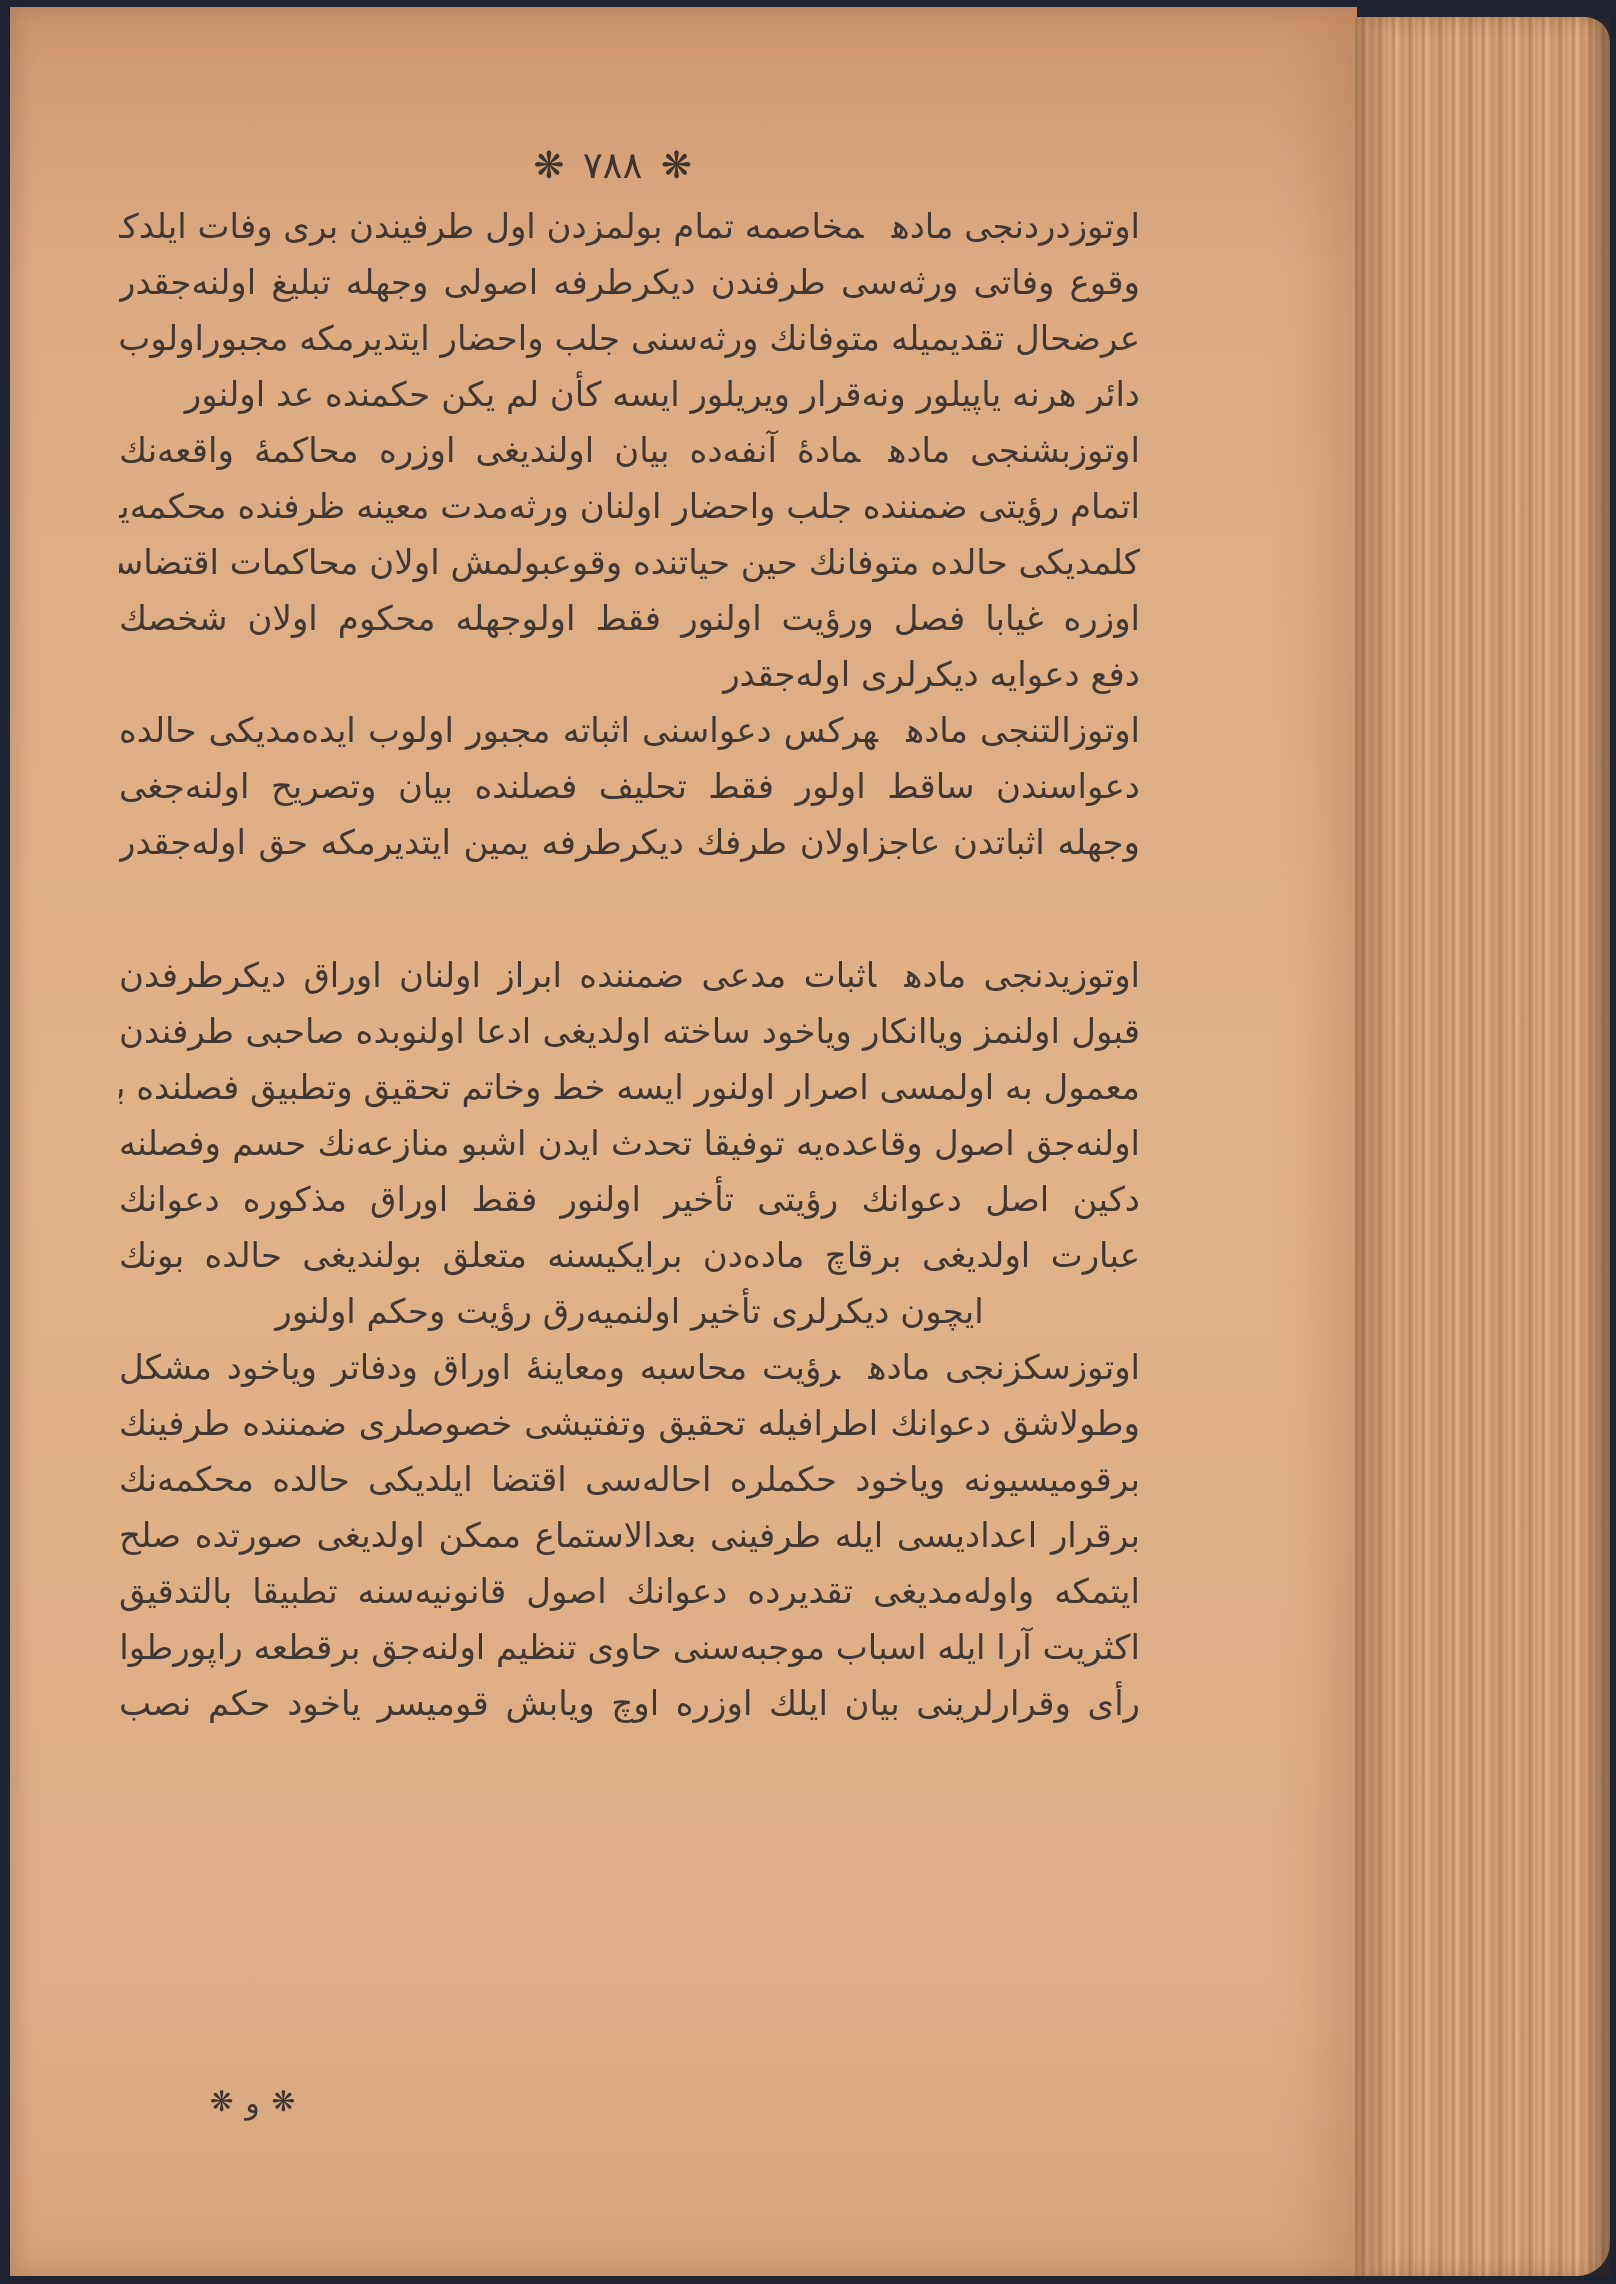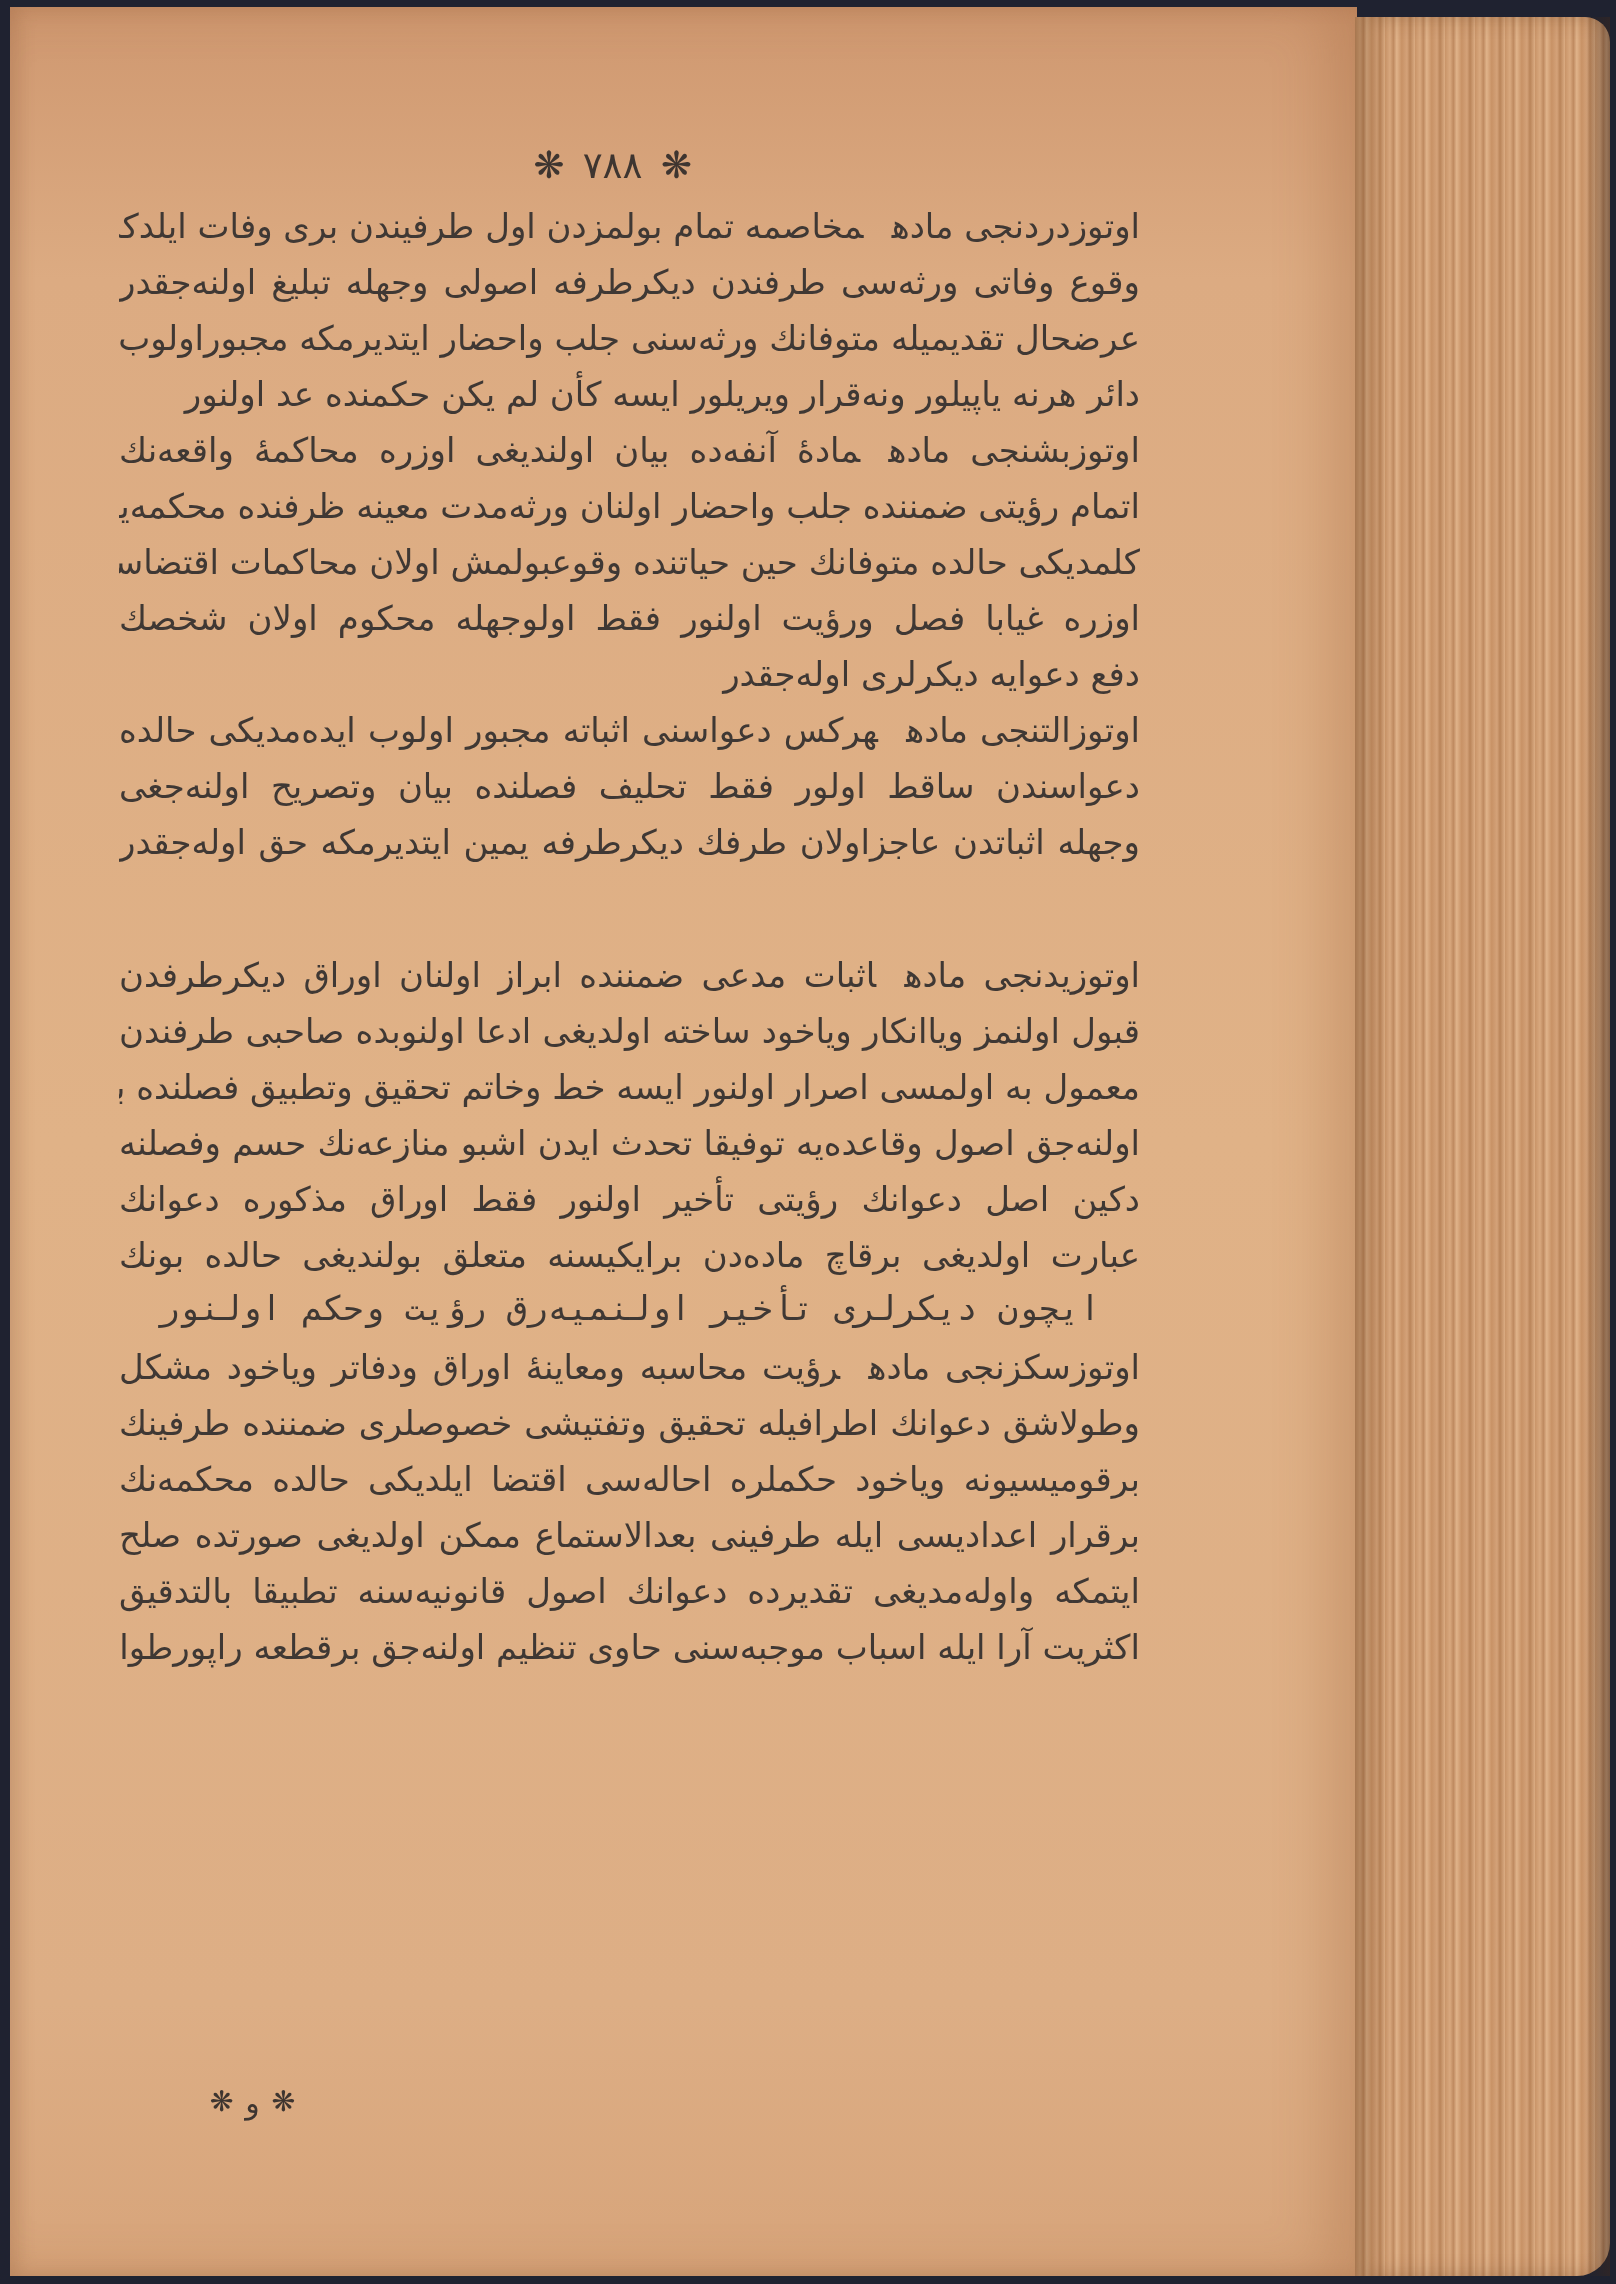--- a/index.html
+++ b/index.html
@@ -39,21 +39,21 @@
     position: absolute; left: 109px; top: 191px; width: 1021px;
     direction: rtl; text-align: justify; text-align-last: justify;
     font-family: "DejaVu Sans", sans-serif;
     font-size: 34px; color: #3f3834;
   }
   .line {
     height: 56px; line-height: 56px; white-space: nowrap; overflow: hidden;
     text-align: justify; text-align-last: justify;
   }
   .line.short { text-align-last: right; }
-  .line.centered { text-align-last: center; font-family: Liberation Mono, monospace; }
+  .line.centered { text-align-last: center; }
   .gap { height: 77px; }
   .article-head { font-weight: normal; margin-left: 28.4px; }
   .footer-sig {
     position: absolute; left: 184px; top: 2071px; width: 117px; height: 50px;
     display: flex; align-items: center; justify-content: center; gap: 11.7px;
     color: #3e3530;
   }
   .footer-sig .ornament { font-size: 28.4px; }
   .sig-letter { font-size: 30px; }
 </style>
@@ -103,20 +103,21 @@
       <div class="line centered">ایچون دیکرلری تأخیر اولنمیه‌رق رؤیت وحکم اولنور</div>
     </div>
 
     <div>
       <div class="line"><span class="article-head">اوتوزسکزنجی ماده</span><span>رؤیت محاسبه ومعاینهٔ اوراق ودفاتر ویاخود مشکل</span></div>
       <div class="line">وطولاشق دعوانك اطرافیله تحقیق وتفتیشی خصوصلری ضمننده طرفینك</div>
       <div class="line">برقومیسیونه ویاخود حکملره احاله‌سی اقتضا ایلدیکی حالده محکمه‌نك</div>
       <div class="line">برقرار اعدادیسی ایله طرفینی بعدالاستماع ممکن اولدیغی صورتده صلح</div>
       <div class="line">ایتمکه واوله‌مدیغی تقدیرده دعوانك اصول قانونیه‌سنه تطبیقا بالتدقیق</div>
       <div class="line">اکثریت آرا ایله اسباب موجبه‌سنی حاوی تنظیم اولنه‌جق برقطعه راپورطوایله</div>
+      <div class="line">رأی وقرارلرینی بیان ایلك اوزره اوچ ویابش قومیسر یاخود حکم نصب</div>
     </div>
   </div>
 
   <div class="footer-sig">
     <span class="ornament">❋</span>
     <span class="sig-letter">و</span>
     <span class="ornament">❋</span>
   </div>
 </div>
 

